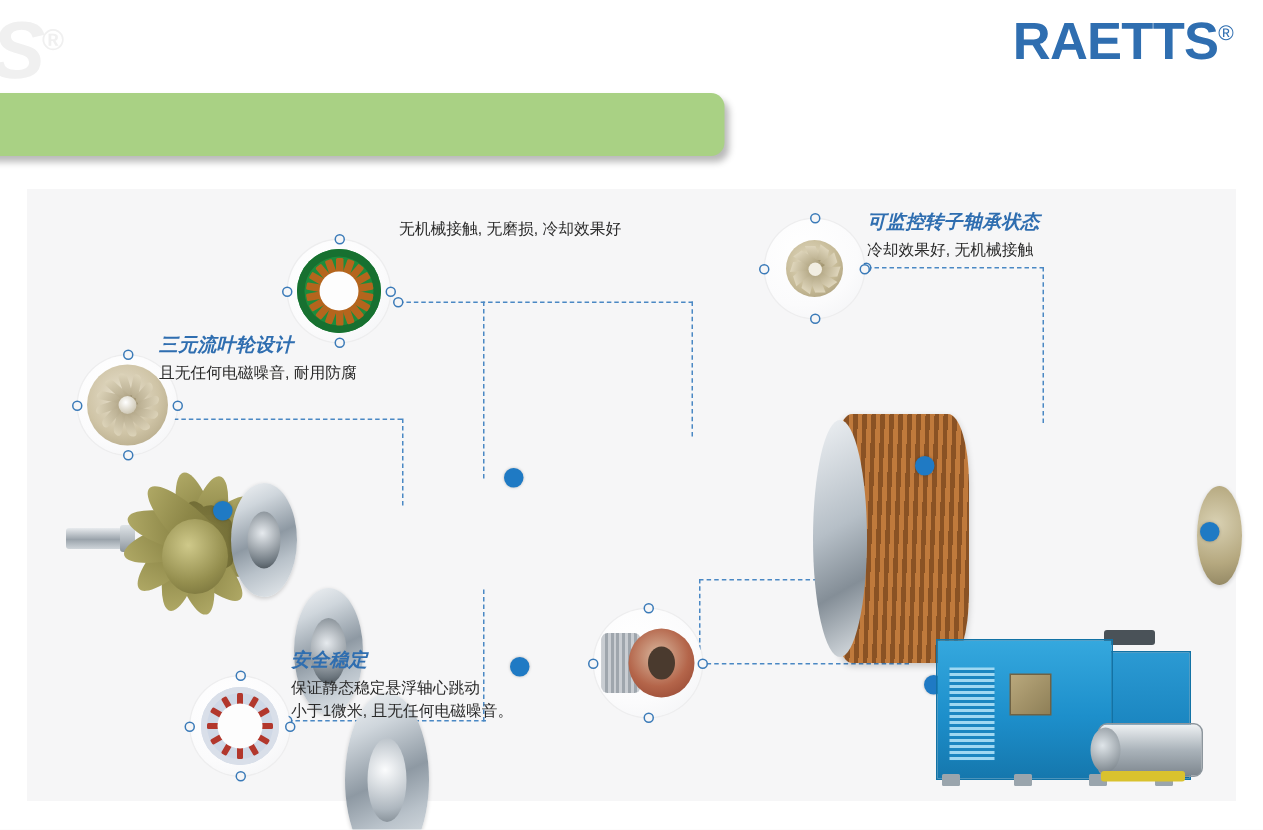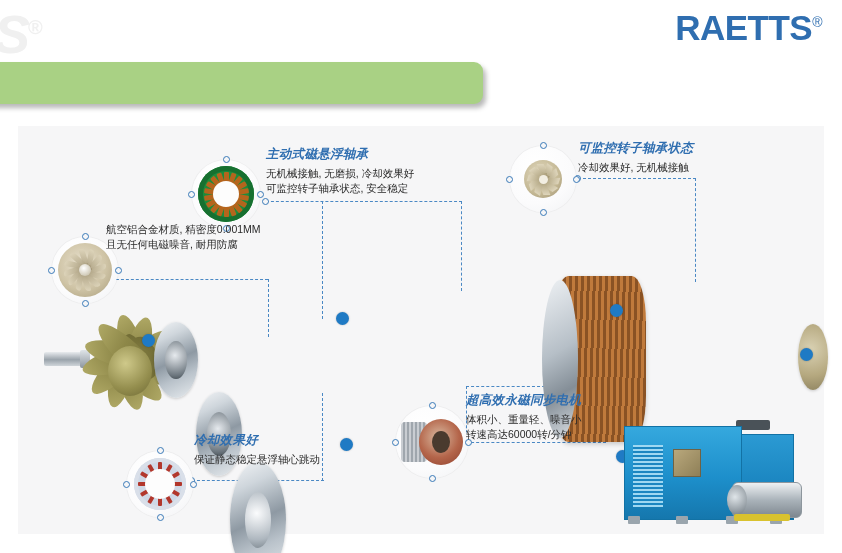--- a/index.html
+++ b/index.html
@@ -463,39 +463,33 @@
       <i class="leg" style="left:0;"></i>
       <i class="leg" style="left:48px;"></i>
       <i class="leg" style="left:98px;"></i>
       <i class="leg" style="left:142px;"></i>
     </div>
     <div class="blower"></div>
     <div class="blower-base"></div>
   </div>
 
   <div class="ann ann-impeller">
-    <div class="ln">航空铝合金材质, 精密度0.001MM</div>
+    <div class="ttl">三元流叶轮设计</div>
     <div class="ln">且无任何电磁噪音, 耐用防腐</div>
   </div>
 
   <div class="ann ann-bearing">
-    <div class="ttl">主动式磁悬浮轴承</div>
     <div class="ln">无机械接触, 无磨损, 冷却效果好</div>
-    <div class="ln">可监控转子轴承状态, 安全稳定</div>
   </div>
 
   <div class="ann ann-cooling">
     <div class="ttl">可监控转子轴承状态</div>
     <div class="ln">冷却效果好, 无机械接触</div>
   </div>
 
-  <div class="ann ann-motor">
-    <div class="ttl">超高效永磁同步电机</div>
-    <div class="ln">体积小、重量轻、噪音小</div>
-    <div class="ln">转速高达60000转/分钟</div>
-  </div>
 
   <div class="ann ann-sensor">
-    <div class="ttl">冷却效果好</div>
+    <div class="ttl">安全稳定</div>
     <div class="ln">保证静态稳定悬浮轴心跳动</div>
+    <div class="ln">小于1微米, 且无任何电磁噪音。</div>
   </div>
 
 </div>
 
 </body></html>

